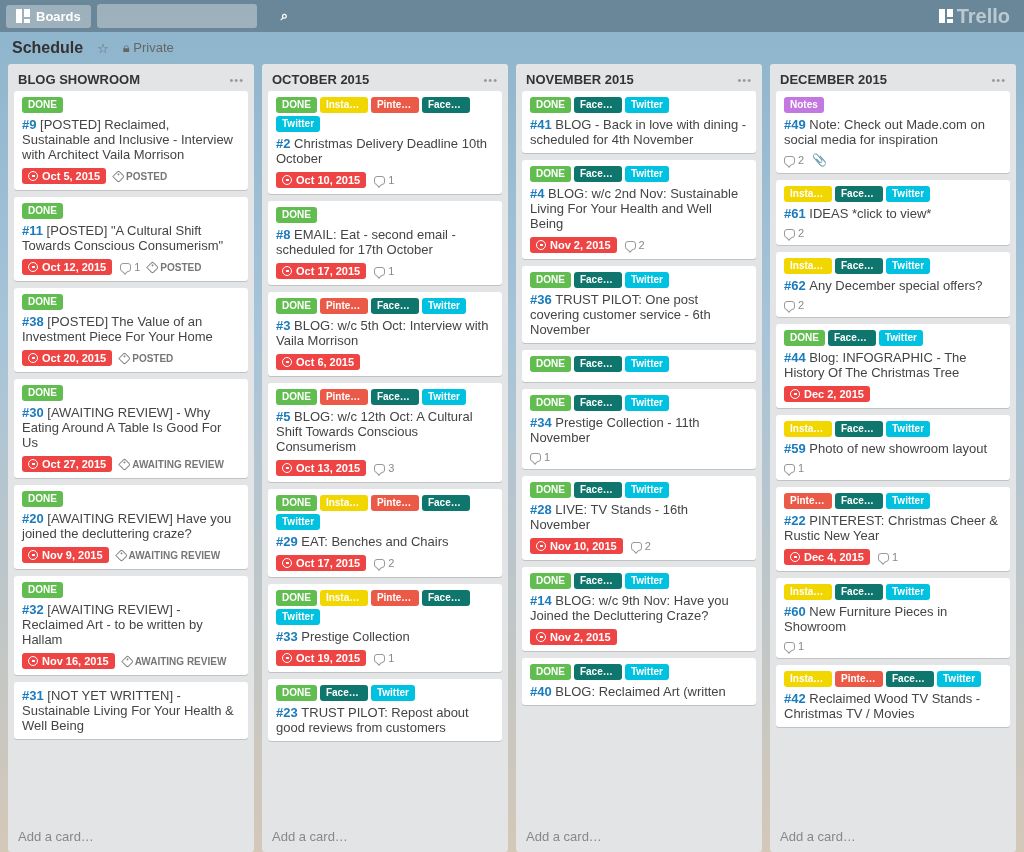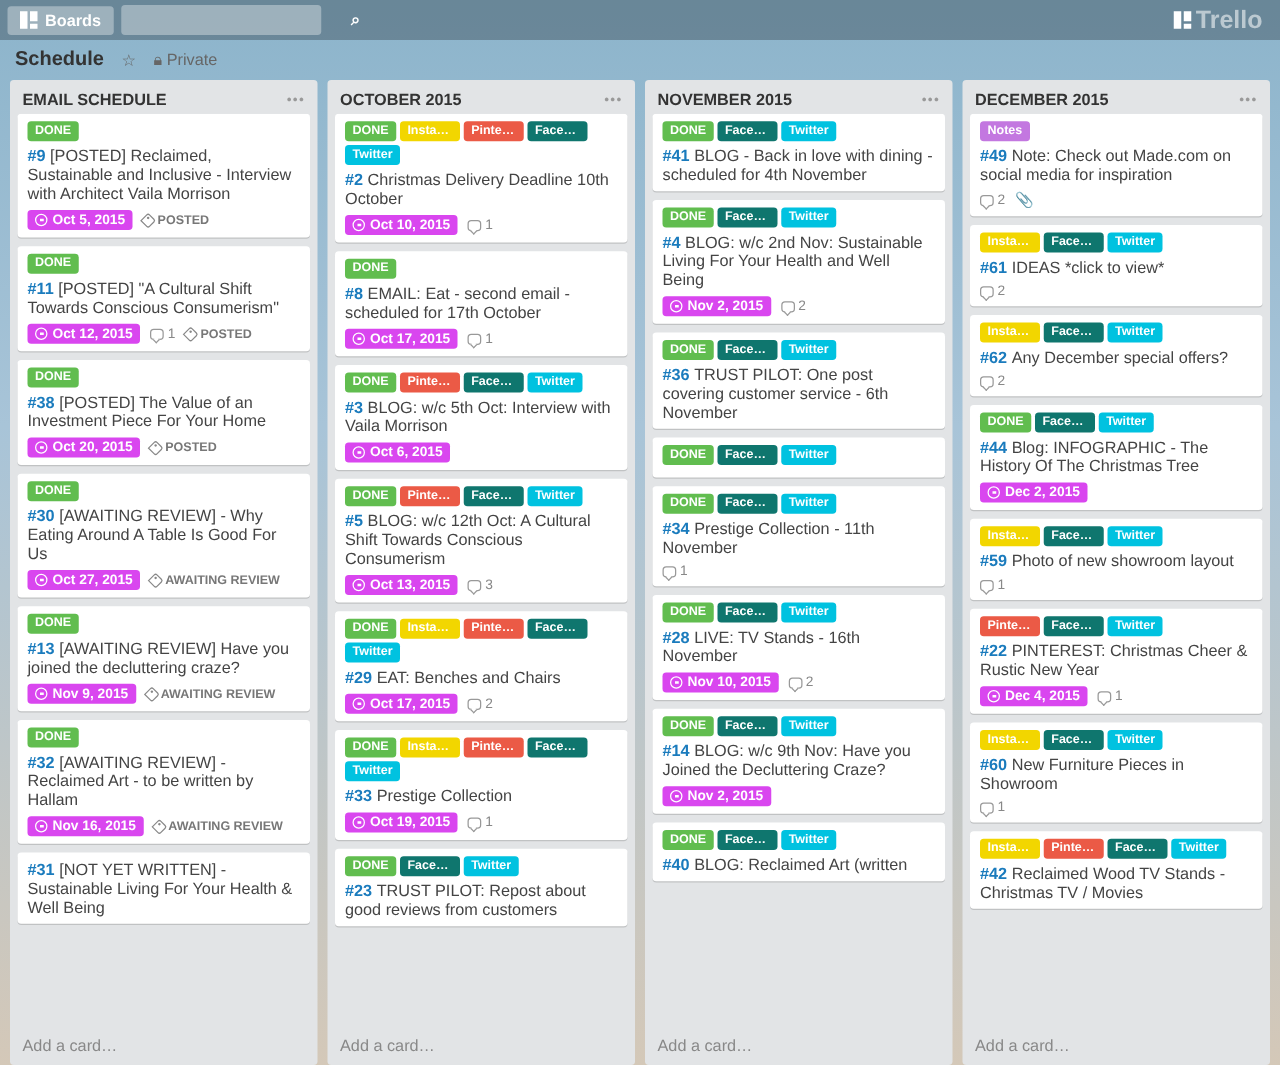--- a/index.html
+++ b/index.html
@@ -27,21 +27,21 @@
 .labels{display:flex;flex-wrap:wrap;gap:3px;margin-bottom:4px}
 .lbl{font-size:10px;font-weight:700;color:#fff;padding:1px 6px;border-radius:3px;line-height:14px;max-width:48px;overflow:hidden;white-space:nowrap;text-overflow:ellipsis}
 .lbl.done{background:#61bd4f}
 .lbl.insta{background:#f2d600;color:#fff}
 .lbl.pint{background:#eb5a46}
 .lbl.fb{background:#0f766e}
 .lbl.tw{background:#00c2e0}
 .lbl.notes{background:#c377e0}
 .card-title .num{color:#1a7bbd;font-weight:600}
 .badges{display:flex;align-items:center;gap:8px;margin-top:6px;font-size:11px;color:#888;flex-wrap:wrap}
-.due{background:#d946ef;color:#fff;padding:2px 6px;border-radius:3px;display:flex;align-items:center;gap:4px;font-weight:600}
+.due{background:#ef4444;color:#fff;padding:2px 6px;border-radius:3px;display:flex;align-items:center;gap:4px;font-weight:600}
 .clock{width:10px;height:10px;border:1.5px solid #fff;border-radius:50%;position:relative;display:inline-block}
 .clock::after{content:"";position:absolute;width:3px;height:1.5px;background:#fff;top:3px;left:3px}
 .cm{display:flex;align-items:center;gap:3px}
 .bubble{width:11px;height:9px;border:1.2px solid #999;border-radius:3px;position:relative}
 .bubble::after{content:"";position:absolute;width:3px;height:3px;border-left:1.2px solid #999;border-bottom:1.2px solid #999;background:#fff;bottom:-3px;left:2px;transform:rotate(-45deg)}
 .tag{display:flex;align-items:center;gap:3px;font-weight:600;font-size:10px;color:#777}
 .tagic{width:9px;height:9px;border:1.2px solid #888;border-radius:2px 2px 2px 0;transform:rotate(45deg);position:relative}
 .tagic::after{content:"";position:absolute;width:2px;height:2px;background:#888;border-radius:50%;top:1px;left:1px}
 .att{font-size:12px}
 .add-card{padding:8px 10px;color:#888;font-size:13px;cursor:pointer}
@@ -69,21 +69,21 @@
   <span class="hdr-ic">☆</span>
   <span class="hdr-ic">
     <span>🔒︎</span>
     <span>Private</span>
   </span>
 </div>
 
 <div class="board" id="board">
     <div class="list">
       <div class="list-hdr">
-        <span class="list-title">EMAIL SCHEDULE</span>
+        <span class="list-title">BLOG SHOWROOM</span>
         <span class="list-menu">•••</span>
       </div>
       <div class="cards">
         <div class="card">
           <div class="labels">
             <span class="lbl done">DONE</span>
           </div>
           <div class="card-title"><span class="num">#9 </span><span>[POSTED] Reclaimed, Sustainable and Inclusive - Interview with Architect Vaila Morrison</span></div>
           <div class="badges">
             <span class="due">
@@ -145,21 +145,21 @@
             <span class="tag">
               <span class="tagic"></span>
               <span>AWAITING REVIEW</span>
             </span>
           </div>
         </div>
         <div class="card">
           <div class="labels">
             <span class="lbl done">DONE</span>
           </div>
-          <div class="card-title"><span class="num">#13 </span><span>[AWAITING REVIEW] Have you joined the decluttering craze?</span></div>
+          <div class="card-title"><span class="num">#20 </span><span>[AWAITING REVIEW] Have you joined the decluttering craze?</span></div>
           <div class="badges">
             <span class="due">
               <span class="clock"></span>
               <span>Nov 9, 2015</span>
             </span>
             <span class="tag">
               <span class="tagic"></span>
               <span>AWAITING REVIEW</span>
             </span>
           </div>

